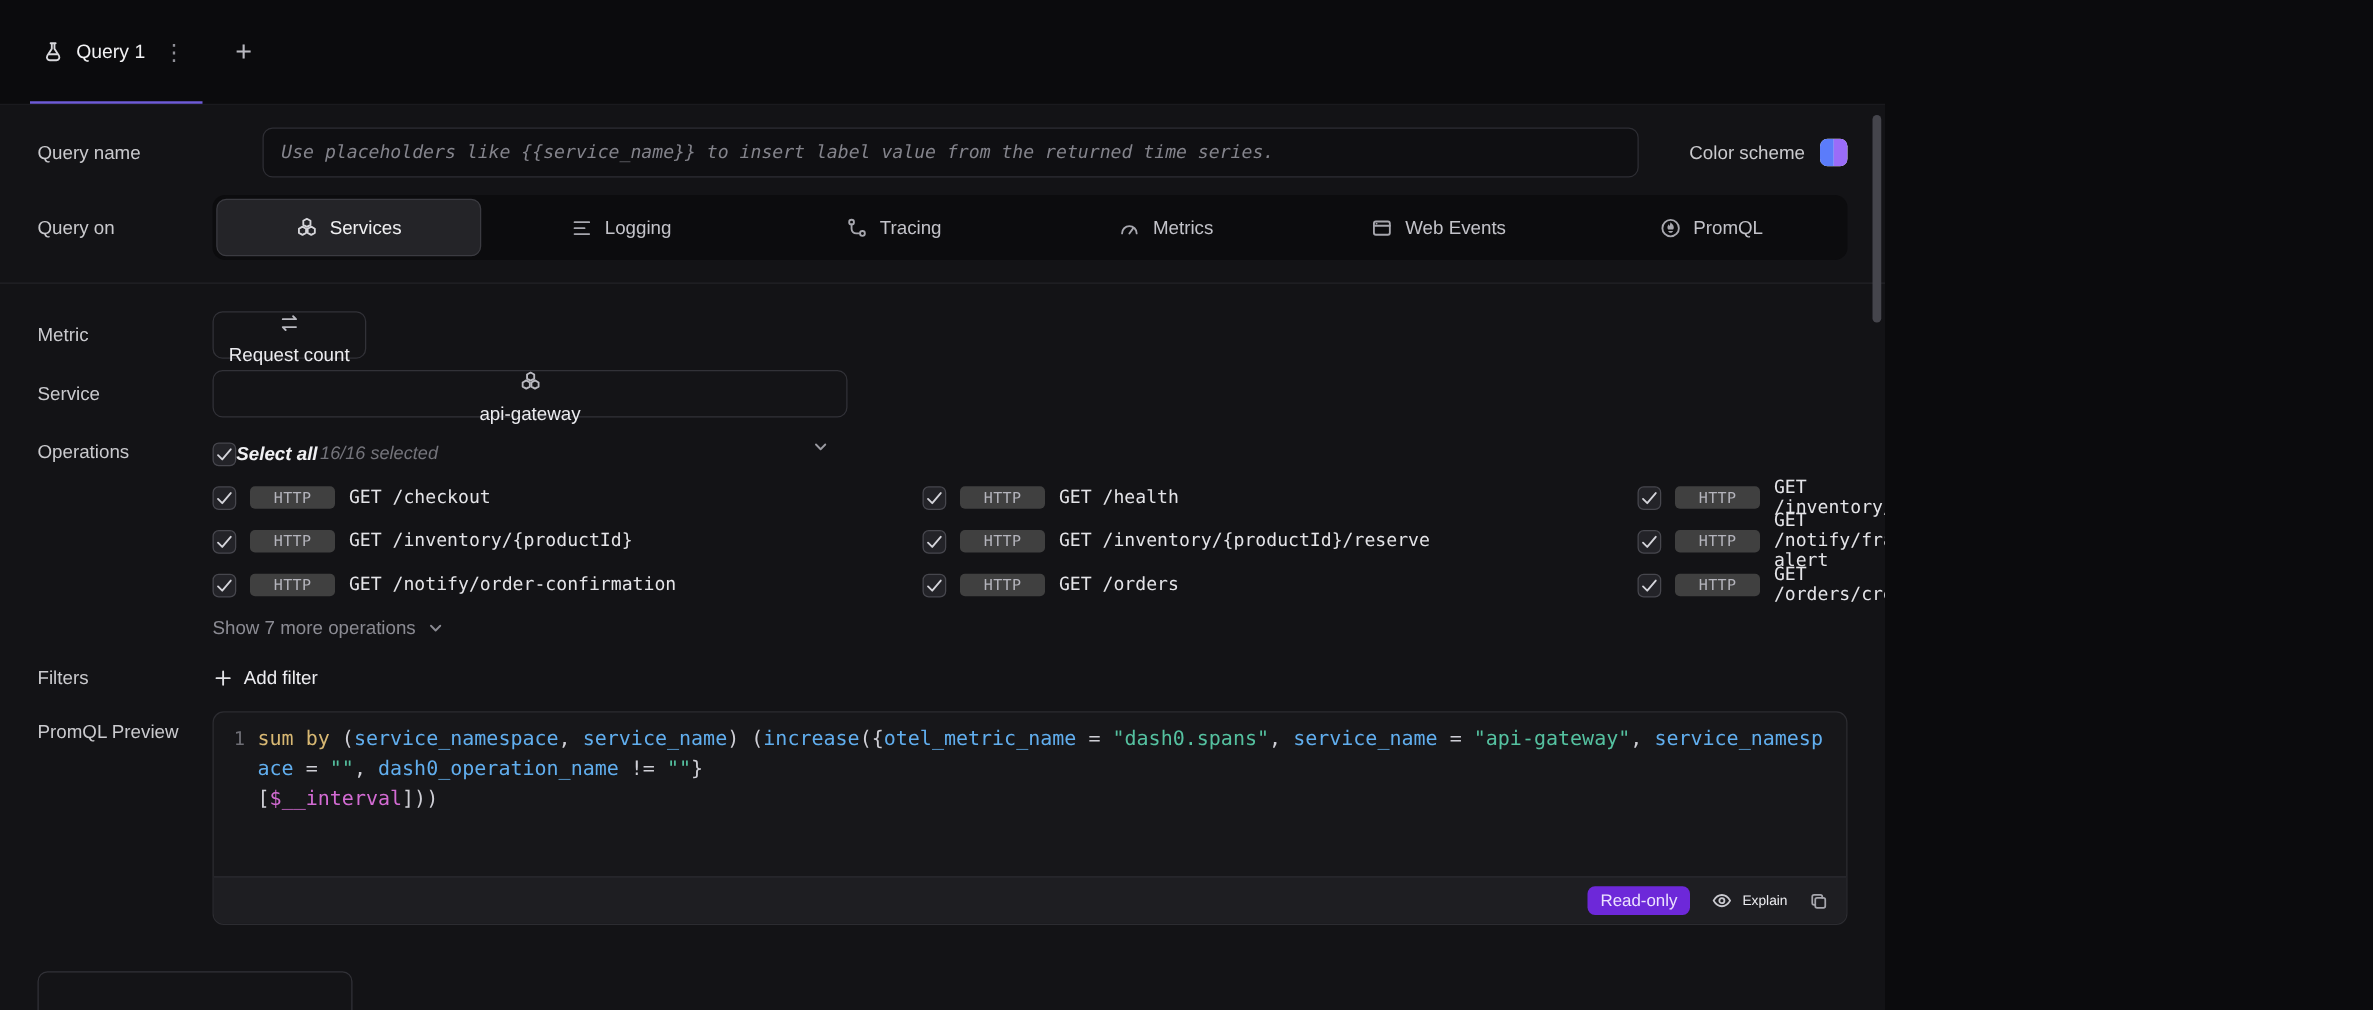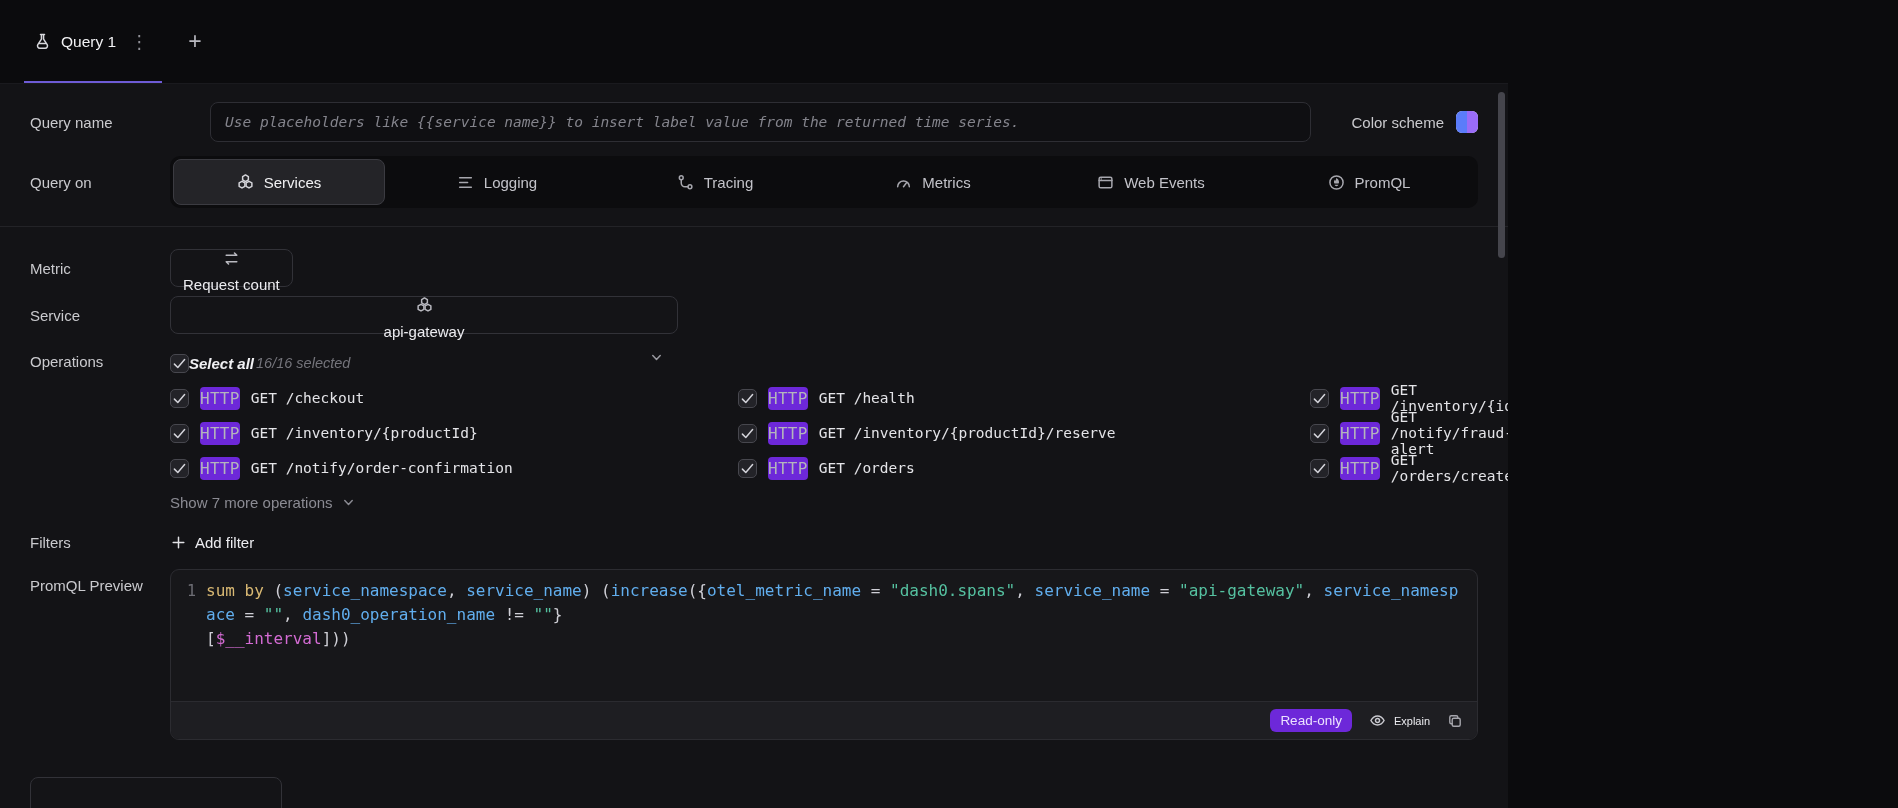--- a/index.html
+++ b/index.html
@@ -53,21 +53,21 @@
   .r-ops { margin-top:18px; align-items:flex-start; }
   .r-ops .label { padding-top:1px; }
   .ops { flex:1; }
   .selectall { display:flex; align-items:center; height:22px; }
   .checkbox { width:19px; height:19px; border-radius:5px; background:#232328; border:1px solid #47474e; display:inline-flex; align-items:center; justify-content:center; flex:0 0 auto; cursor:pointer; }
   .chk { width:12px; height:12px; color:#d4d4da; }
   .sa-label { font-size:15px; font-style:italic; font-weight:600; color:#f0f0f3; }
   .sa-count { font-size:14.5px; font-style:italic; color:#74747b; margin-left:2px; }
   .opsgrid { margin-top:13px; display:grid; grid-template-columns:568px 572px 1fr; row-gap:13px; }
   .op { display:flex; align-items:center; gap:11px; height:22px; }
-  .badge-http { background:#6d28d9; color:#b4b4bc; font-family:"DejaVu Sans Mono","Liberation Mono",monospace; font-size:16px; padding:2px 0; border-radius:4px; letter-spacing:.3px; }
+  .badge-http { background:#404040; color:#b4b4bc; font-family:"DejaVu Sans Mono","Liberation Mono",monospace; font-size:12px; padding:2px 19px; border-radius:4px; letter-spacing:.3px; }
   .op-path { font-family:"DejaVu Sans Mono","Liberation Mono",monospace; font-size:14.5px; color:#e4e4e8; }
   .showmore { margin-top:15px; background:none; border:none; color:#8b8b93; font-size:15px; display:inline-flex; align-items:center; gap:7px; cursor:pointer; font-family:inherit; padding:0; }
   .showmore .caret { color:#8b8b93; }
 
   
   .r-filters { margin-top:22px; }
   .addfilter { background:none; border:none; color:#ededf1; font-size:15px; display:inline-flex; align-items:center; gap:8px; cursor:pointer; font-family:inherit; padding:0; }
   .plus { width:15px; height:15px; color:#e2e2e6; }
 
   

